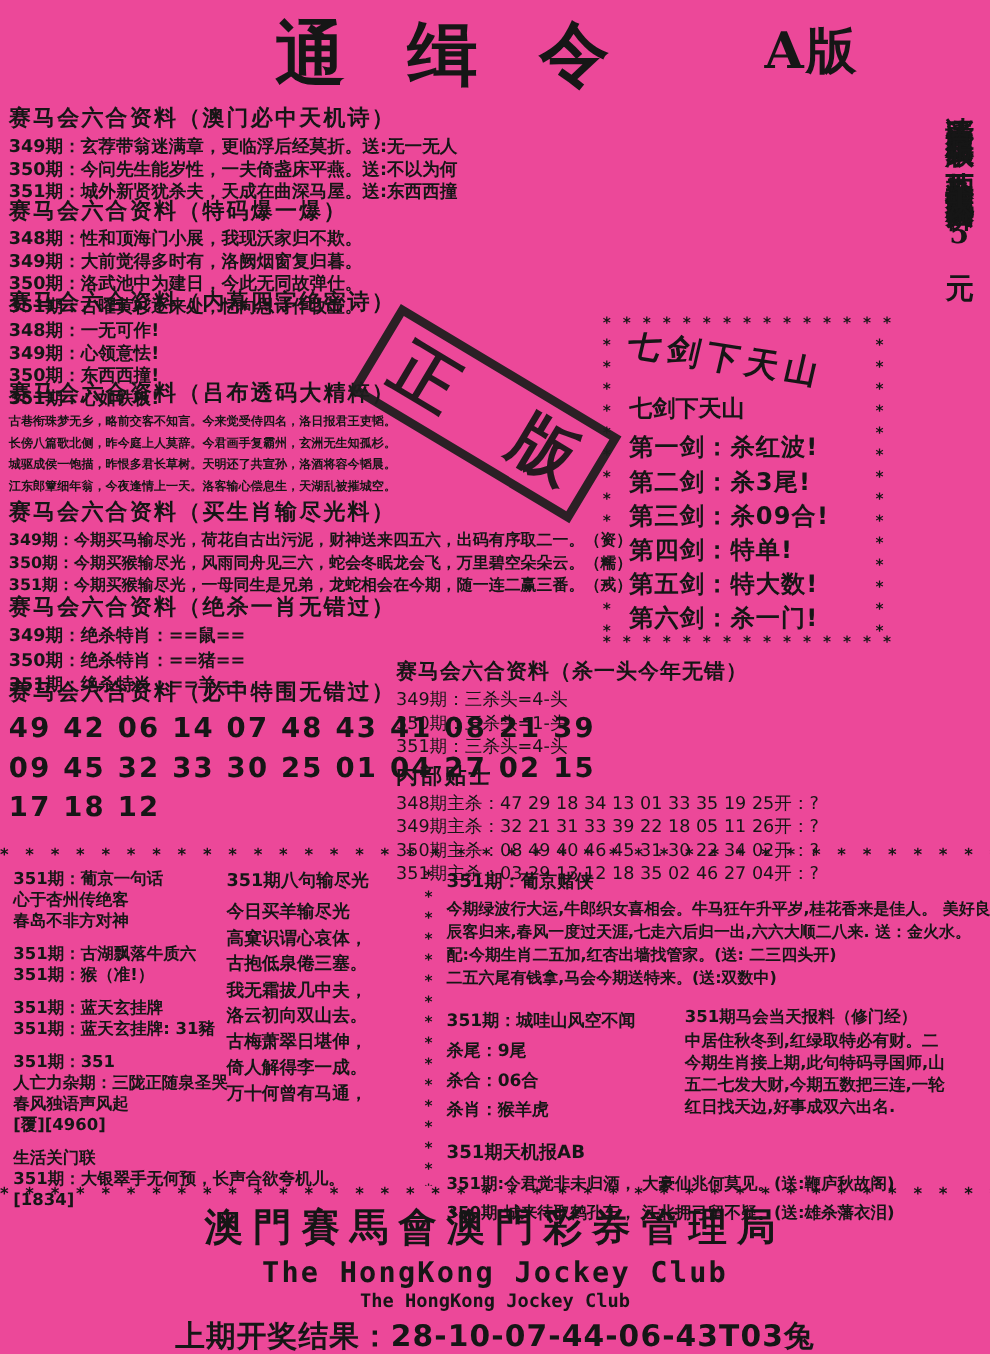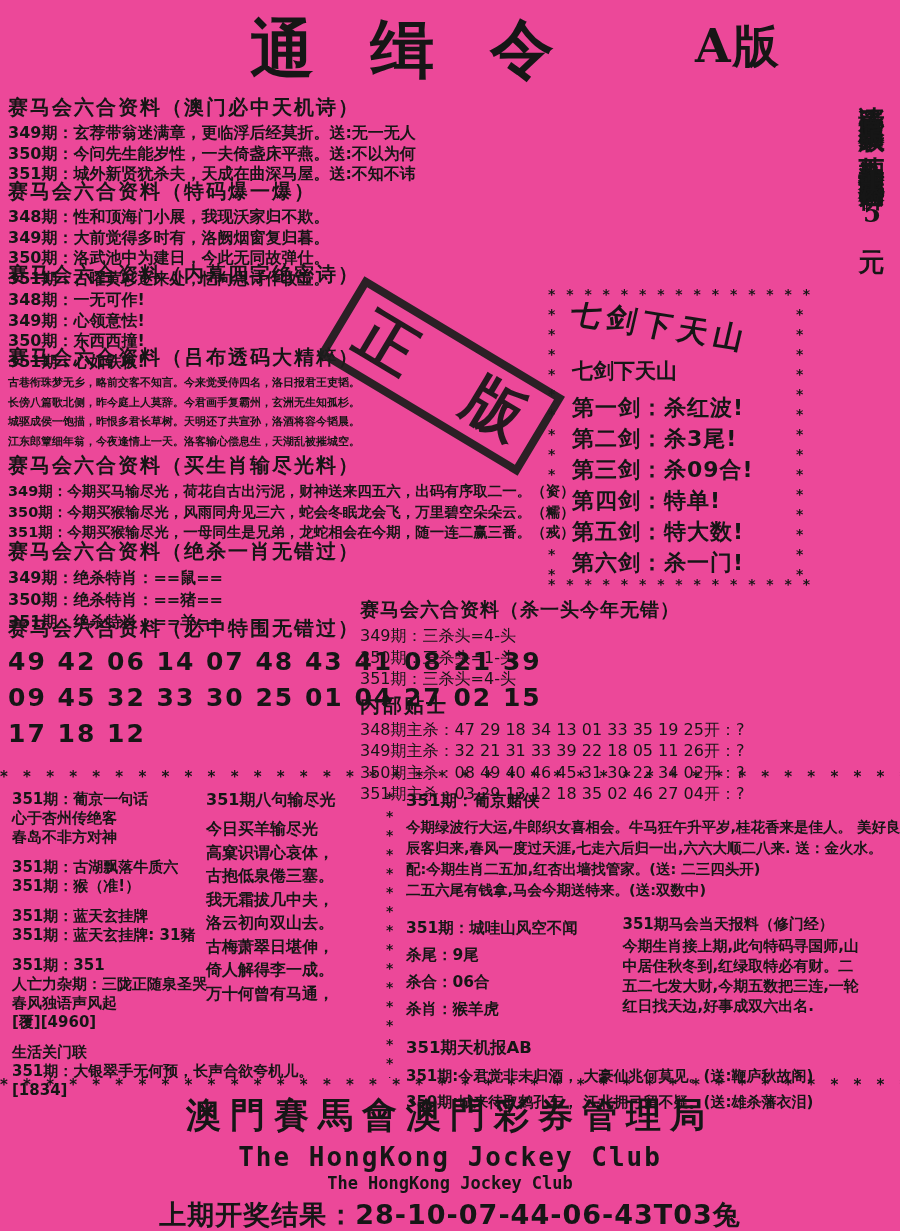--- a/index.html
+++ b/index.html
@@ -109,21 +109,21 @@
 
 <div id="page">
 
   <div class="main-title">通缉令</div>
   <div class="edition">A版</div>
 
   <div class="section s1" style="top:94px">
     <div class="sec-header">赛马会六合资料（澳门必中天机诗）</div>
     <div class="sec-line">349期：玄荐带翁迷满章，更临浮后经莫折。送:无一无人</div>
     <div class="sec-line">350期：今问先生能岁性，一夫倚盏床平燕。送:不以为何</div>
-    <div class="sec-line">351期：城外新贤犹杀夫，天成在曲深马屋。送:不知不讳</div>
+    <div class="sec-line">351期：城外新贤犹杀夫，天成在曲深马屋。送:东西西撞</div>
   </div>
 
   <div class="section s2" style="top:178px">
     <div class="sec-header">赛马会六合资料（特码爆一爆）</div>
     <div class="sec-line">348期：性和顶海门小展，我现沃家归不欺。</div>
     <div class="sec-line">349期：大前觉得多时有，洛阙烟窗复归暮。</div>
     <div class="sec-line">350期：洛武池中为建日，今此无同故弹仕。</div>
     <div class="sec-line">351期：古曜黄衫逐来处，忆向思诗作牧壶。</div>
   </div>
 
@@ -252,22 +252,22 @@
     <div class="p-line">二五六尾有钱拿,马会今期送特来。(送:双数中)</div>
     <div class="b2row">
       <div class="b2left">
         <div class="b-line">351期：城哇山风空不闻</div>
         <div class="b-line">杀尾：9尾</div>
         <div class="b-line">杀合：06合</div>
         <div class="b-line">杀肖：猴羊虎</div>
       </div>
       <div class="b2right">
         <div class="b-title">351期马会当天报料（修门经）</div>
+        <div class="p-line">中居住秋冬到,红绿取特必有财。二</div>
         <div class="p-line">今期生肖接上期,此句特码寻国师,山</div>
-        <div class="p-line">中居住秋冬到,红绿取特必有财。二</div>
         <div class="p-line">五二七发大财,今期五数把三连,一轮</div>
         <div class="p-line">红日找天边,好事成双六出名.</div>
       </div>
     </div>
     <div class="b3blk">
       <div class="b-title">351期天机报AB</div>
       <div class="b-line">351期:今君觉非未归酒， 大豪仙兆何莫见。(送:鞭庐秋故阁)</div>
       <div class="b-line">350期:城来待取鹤孔车， 江北拥弓留不疑。(送:雄杀藩衣泪)</div>
     </div>
   </div>

